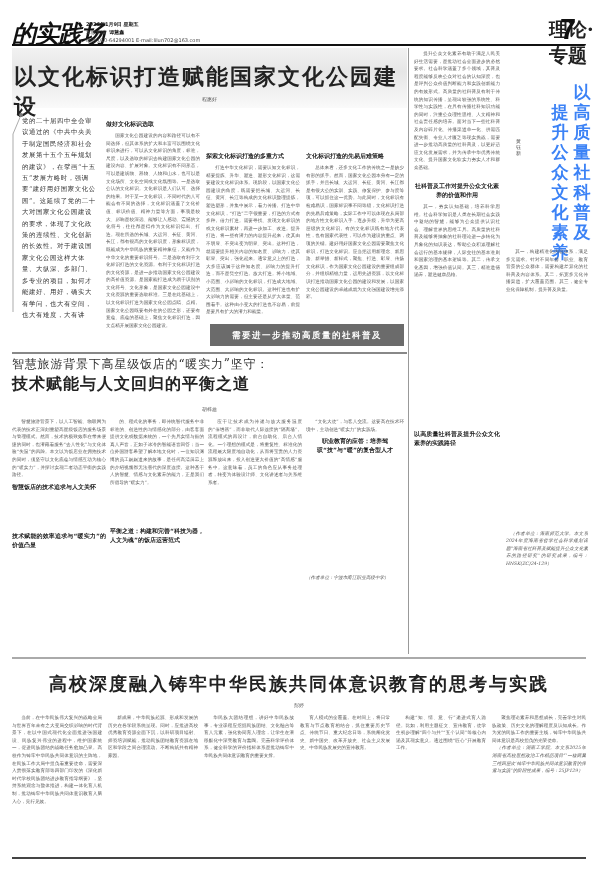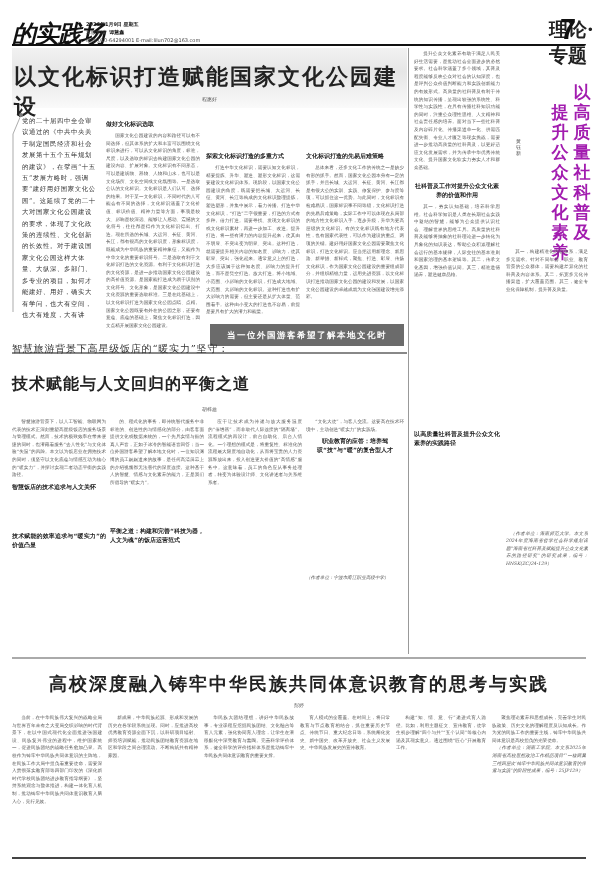--- a/index.html
+++ b/index.html
@@ -20,24 +20,24 @@
   .hero-title { left:14px; top:62px; width:395px; text-align:left; font-size:22px; font-weight:bold; letter-spacing:2px; color:#222; }
   .byline { font-size:5px; color:#555; text-align:center; }
   .col { font-size:4.6px; line-height:7.6px; color:#555; text-align:justify; overflow:hidden; }
   .col .p { text-indent:2em; margin:0; }
   .col h4 { font-size:6px; line-height:9px; color:#222; margin:3px 0 4px 0; font-weight:bold; }
   .lead { font-family:"DejaVu Serif","Liberation Serif",serif; font-size:6.4px; line-height:11.4px; color:#333; letter-spacing:0.6px; }
   .vline { background:#999; width:1px; }
   .banner { left:210px; top:324px; width:194px; height:22px; background:#6b6b6b; color:#fff; font-size:8.5px; font-weight:bold; text-align:center; line-height:22px; letter-spacing:1.5px; }
   .hr { height:1.5px; background:#888; }
   
-  .kicker { left:12px; top:342px; font-family:"DejaVu Serif","Liberation Serif",serif; font-size:10px; color:#333; letter-spacing:0.8px; }
+  .kicker { left:12px; top:356px; font-family:"DejaVu Serif","Liberation Serif",serif; font-size:12px; color:#333; letter-spacing:0.8px; }
   .title2 { left:12px; top:374px; width:395px; font-family:"DejaVu Serif","Liberation Serif",serif; font-size:16px; font-weight:bold; letter-spacing:1px; color:#222; }
   
-  .vtitle { font-family:"DejaVu Serif","Liberation Serif",serif; font-size:17px; font-weight:bold; color:#a21caf; line-height:20px; width:20px; text-align:center; }
+  .vtitle { font-family:"DejaVu Serif","Liberation Serif",serif; font-size:17px; font-weight:bold; color:#3b82f6; line-height:20px; width:20px; text-align:center; }
   .vbyline { font-size:5px; color:#555; width:6px; line-height:6px; }
   
   .title3 { left:12px; top:672px; width:574px; text-align:center; font-family:Liberation Serif, serif; font-size:18px; font-weight:bold; letter-spacing:2px; color:#222; }
   .bottom-rule { left:12px; top:857px; width:574px; height:1.5px; background:#444; }
   .sign { font-family:"DejaVu Serif","Liberation Serif",serif; font-style:italic; color:#555; }
 </style>
 </head>
 <body>
 
 <div class="abs logo">的实践场</div>
@@ -68,21 +68,21 @@
 </div>
 <div class="abs col" style="left:206px; top:148px; width:94px; height:172px;">
   <h4>探索文化标识打造的多重方式</h4>
   <p class="p">打造中华文化标识，需要认知文化标识，精要提炼、升华、塑造、塑形文化标识，这需要建设文化标识体系。现阶段，以国家文化公园建设的角度，既需要把长城、大运河、长征、黄河、长江等构成的文化标识整理提炼，塑造塑形，并集中展示，着力传播。打造中华文化标识，“打造”二字很重要，打造的方式有多种。借力打造。需要寻找、发现文化标识的或文化标识素材，再进一步加工、改造。提升打造。将一些有潜力的内容提升起来，使其由不明显、不突出变为明显、突出。这种打造，就需要提升相关内容的知名度、影响力，使其彰显、突出，强化起来。通常意义上的打造，大多应该属于这种知名度、影响力的提升打造，而不是凭空打造。放大打造。将小地域、小范围、小影响的文化标识，打造成大地域、大范围、大影响的文化标识。这种打造也有扩大影响力的需要，但主要还是从扩大体量、范围着手。这种由小变大的打造也不容易，前提是要具有扩大的潜力和能量。</p>
 </div>
 <div class="abs col" style="left:306px; top:148px; width:98px; height:172px;">
   <h4>文化标识打造的先易后难策略</h4>
   <p class="p">总体来看，还多文化工作的传统之一是缺少有形的抓手。然而，国家文化公园本身有一定的抓手，并且长城、大运河、长征、黄河、长江都是有很大公的实训、实践、修复保护、参与度等项，可以抓住这一优势。与此同时，文化标识有检难易识，国家标识事不同等级，文化标识打造的先易后难策略，实际工作中可以体现在从局部的地方性文化标识入手，逐步升级，升华为更高层级的文化标识。有的文化标识既有地方代表性，也有国家代表性，可以作为建设的重点、两项的关键。建好用好国家文化公园需要聚焦文化标识，打造文化标识。应当把运用新理念、新思路、新举措、新样式，聚焦、打造、彰显、传扬文化标识，作为国家文化公园建设的重要组成部分，并组织精锐力量，运用先进资源，以文化标识打造推动国家文化公园的建设和发展，以国家文化公园建设的卓越成就为文化强国建设增光添彩。</p>
 </div>
 
-<div class="abs banner">当一位外国游客希望了解本地文化时</div>
+<div class="abs banner">需要进一步推动高质量的社科普及</div>
 <div class="abs hr" style="left:12px; top:352px; width:395px;"></div>
 
 <div class="abs kicker">智慧旅游背景下高星级饭店的“暖实力”坚守：</div>
 <h2 class="abs title2" style="margin:0;">技术赋能与人文回归的平衡之道</h2>
 <div class="abs byline" style="left:12px; top:406px; width:395px;">胡梓鑫</div>
 
 <div class="abs col" style="left:12px; top:418px; width:94px; height:235px;">
   <p class="p">智慧旅游背景下，以人工智能、物联网为代表的技术正深刻重塑高星级饭店的服务场景与管理模式。然而，技术的极致效率在带来便捷的同时，也潜藏着服务“去人性化”与文化体验“失温”的风险。本文以为饭店业在拥抱技术的同时，须坚守以文化底蕴与情感互动为核心的“暖实力”，并探讨实现二者动态平衡的实践路径。</p>
   <h4>智慧饭店的技术追求与人文关怀</h4>
   <h4 style="margin-top:40px;">技术赋能的效率追求与“暖实力”的价值凸显</h4>

